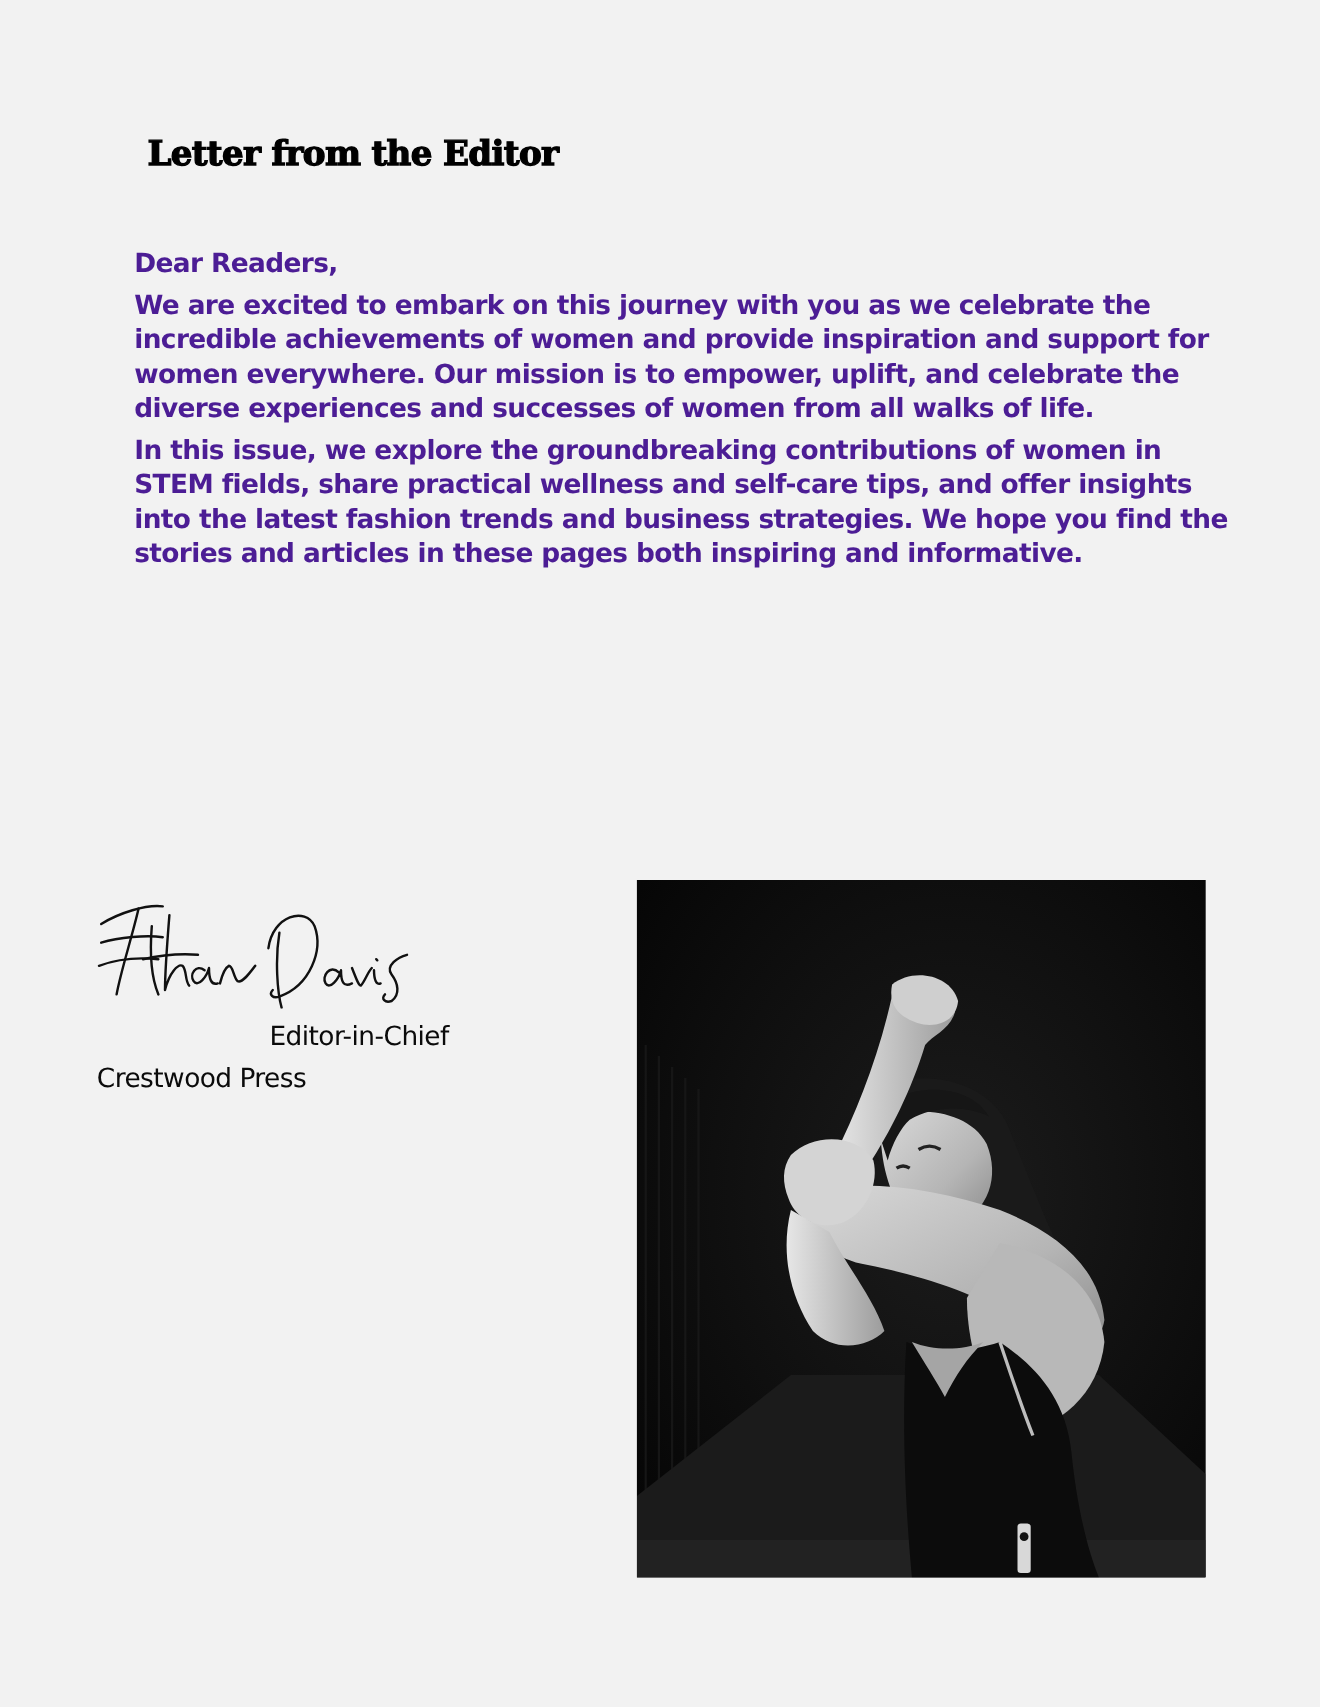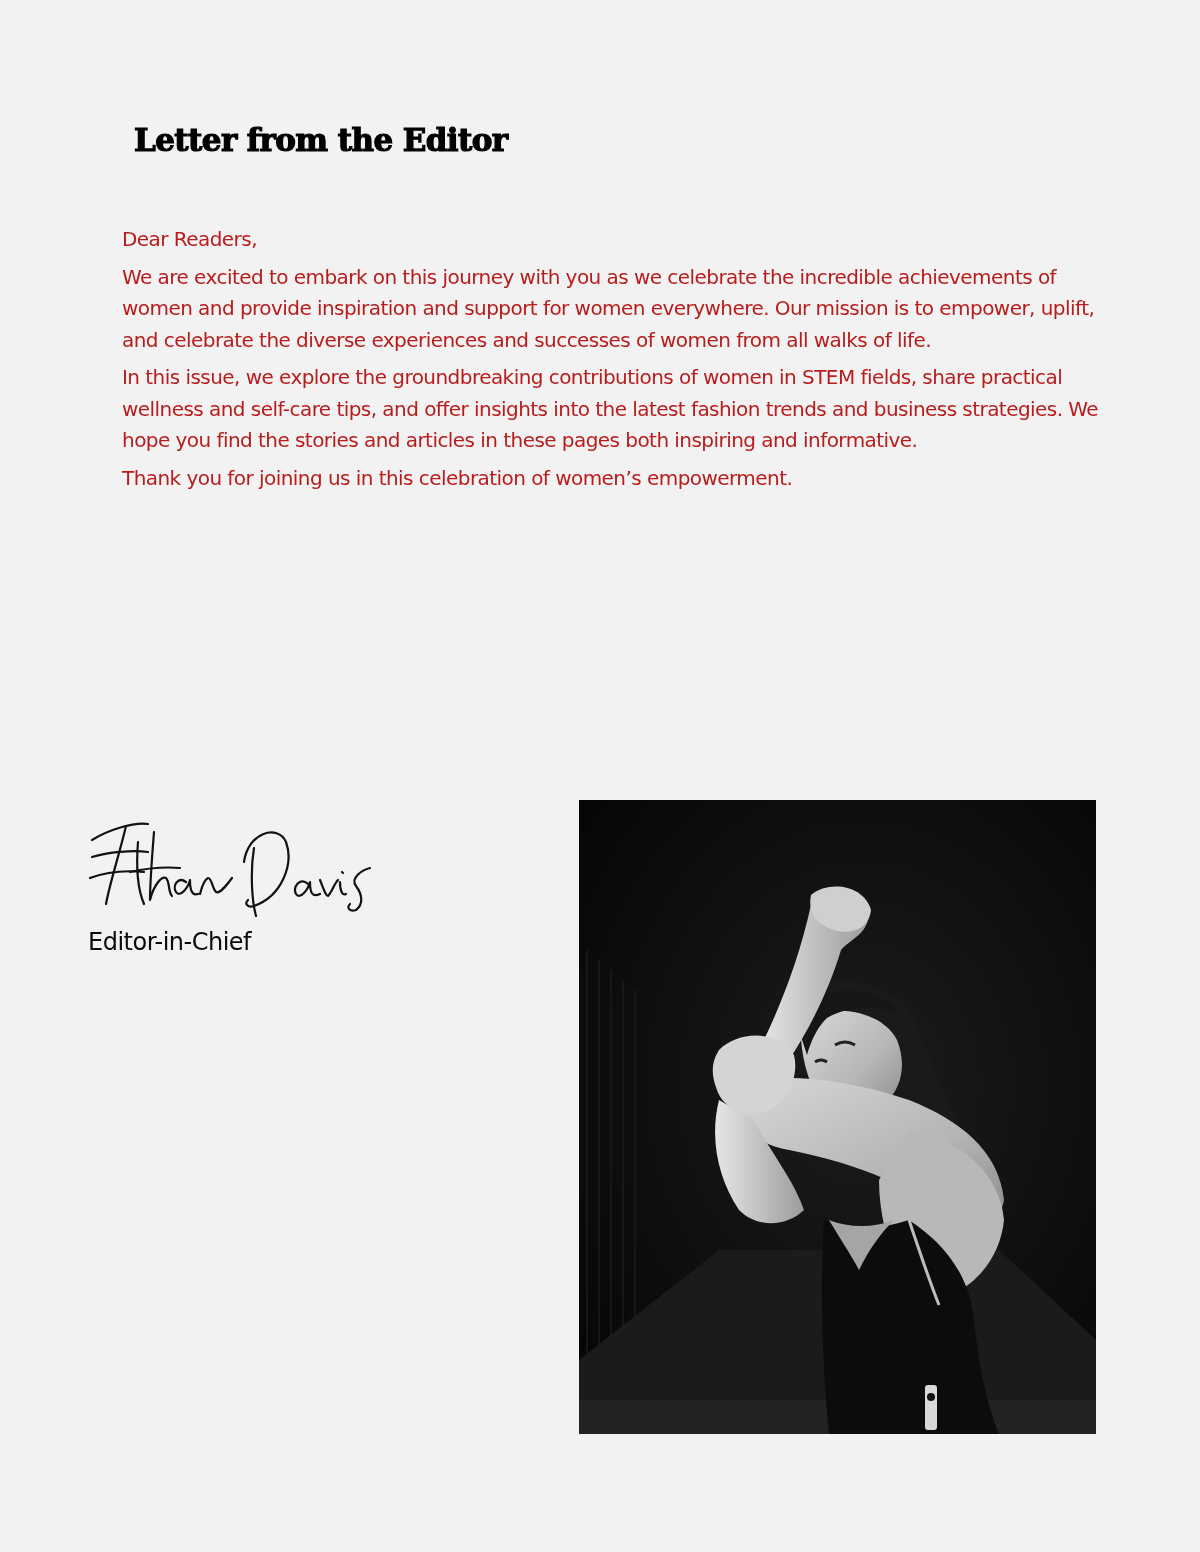--- a/index.html
+++ b/index.html
@@ -26,26 +26,26 @@
       letter-spacing: -0.6px;
       line-height: 40px;
       color: #000;
       -webkit-text-stroke: 1.2px #000;
     }
     .letter {
       position: absolute;
       left: 122px;
       top: 224px;
       width: 1010px;
-      font-size: 20px;
+      font-size: 24px;
       line-height: 31.5px;
       letter-spacing: -0.55px;
-      color: #b91c1c;
+      color: #4c1d95;
       font-family: "DejaVu Sans", sans-serif;
-      font-weight: normal;
+      font-weight: bold;
     }
     .letter p {
       margin: 0 0 6px 0;
     }
     .sig-block {
       position: absolute;
       left: 88px;
       top: 812px;
       width: 320px;
     }
@@ -53,42 +53,41 @@
       display: block;
       width: 285px;
       height: 105px;
     }
     .sig-role, .sig-org {
       font-size: 24px;
       line-height: 38px;
       letter-spacing: -0.5px;
       color: #0b0b0b;
     }
-    .sig-role { margin-top: 6px; }
+    .sig-role { margin-top: 6px; text-align: right; }
     .photo {
       position: absolute;
       left: 579px;
       top: 800px;
       width: 517px;
       height: 634px;
       background: #0a0a0a;
       overflow: hidden;
     }
     .photo svg { display: block; }
   </style>
 </head>
 <body>
 
 <h1 class="title">Letter from the Editor</h1>
 
 <div class="letter">
   <p>Dear Readers,</p>
   <p>We are excited to embark on this journey with you as we celebrate the incredible achievements of women and provide inspiration and support for women everywhere. Our mission is to empower, uplift, and celebrate the diverse experiences and successes of women from all walks of life.</p>
   <p>In this issue, we explore the groundbreaking contributions of women in STEM fields, share practical wellness and self-care tips, and offer insights into the latest fashion trends and business strategies. We hope you find the stories and articles in these pages both inspiring and informative.</p>
-  <p>Thank you for joining us in this celebration of women’s empowerment.</p>
 </div>
 
 <div class="sig-block">
   <svg class="signature" viewBox="0 0 285 105" fill="none" stroke="#111" stroke-width="2.2" stroke-linecap="round" stroke-linejoin="round">
     <title>Ethan Davis</title>
 
     <path d="M4 28 C 20 18, 45 10, 60 12"></path>
     <path d="M38 14 C 32 40, 22 70, 18 92"></path>
     <path d="M2 66 C 18 60, 36 58, 56 60"></path>
     <path d="M4 45 C 20 40, 45 38, 60 40"></path>
@@ -108,20 +107,21 @@
     <path d="M220 72 C 212 64, 204 76, 208 82 C 212 88, 220 78, 222 70 C 222 80, 224 86, 232 82"></path>
 
     <path d="M232 68 C 236 78, 238 84, 240 84 C 244 80, 246 72, 250 68"></path>
 
     <path d="M252 70 C 252 78, 254 84, 258 82"></path>
     <path d="M254 60 l 1 1"></path>
 
     <path d="M282 56 C 274 58, 262 66, 268 74 C 274 82, 276 92, 268 98 C 262 100, 258 96, 262 92"></path>
   </svg>
   <div class="sig-role">Editor-in-Chief</div>
+  <div class="sig-org">Crestwood Press</div>
 </div>
 
 <div class="photo">
   <svg width="517" height="634" viewBox="0 0 517 634">
     <defs>
       <radialGradient id="bgGlow" cx="55%" cy="45%" r="70%">
         <stop offset="0%" stop-color="#1c1c1c"></stop>
         <stop offset="60%" stop-color="#0f0f0f"></stop>
         <stop offset="100%" stop-color="#060606"></stop>
       </radialGradient>

